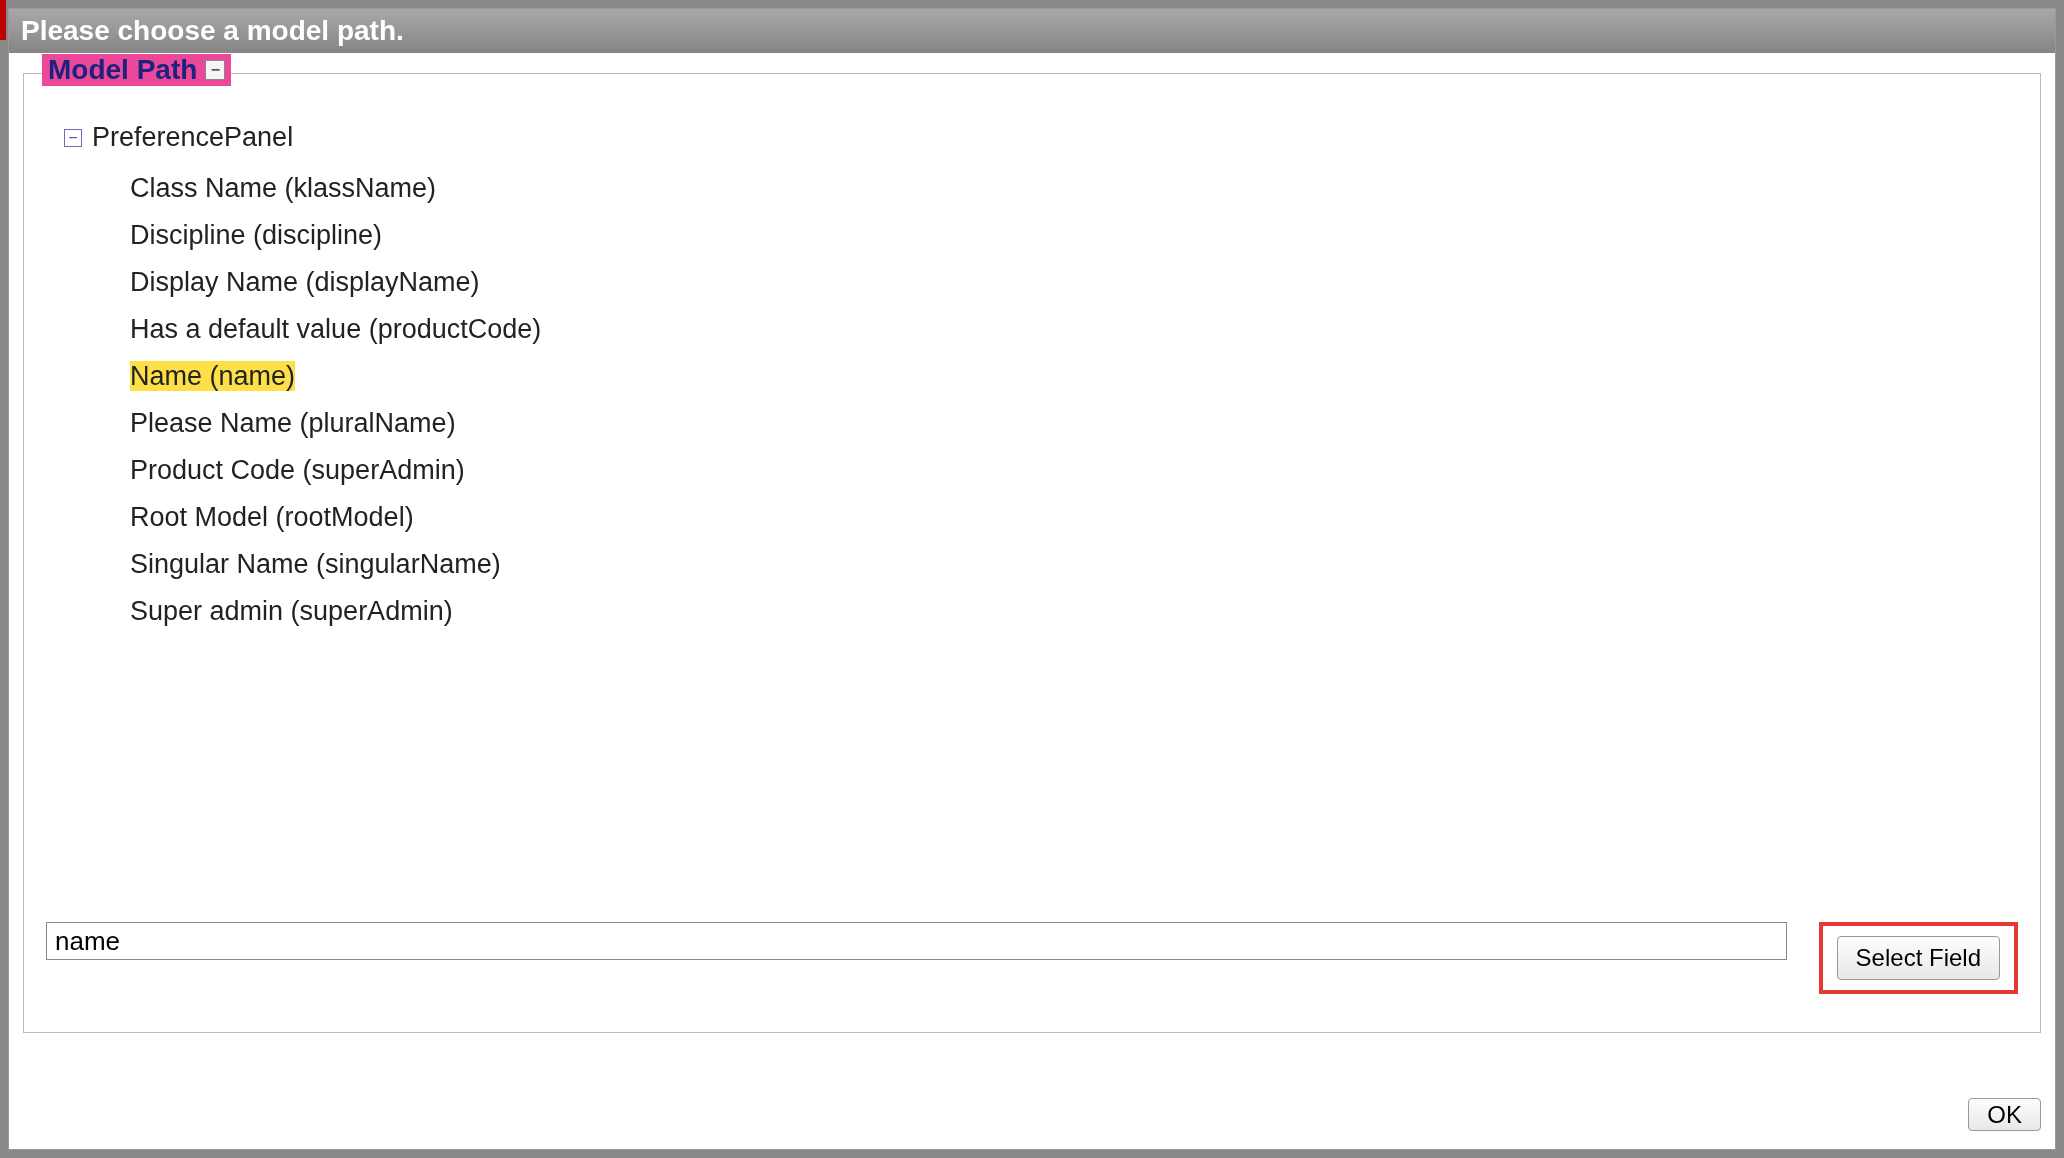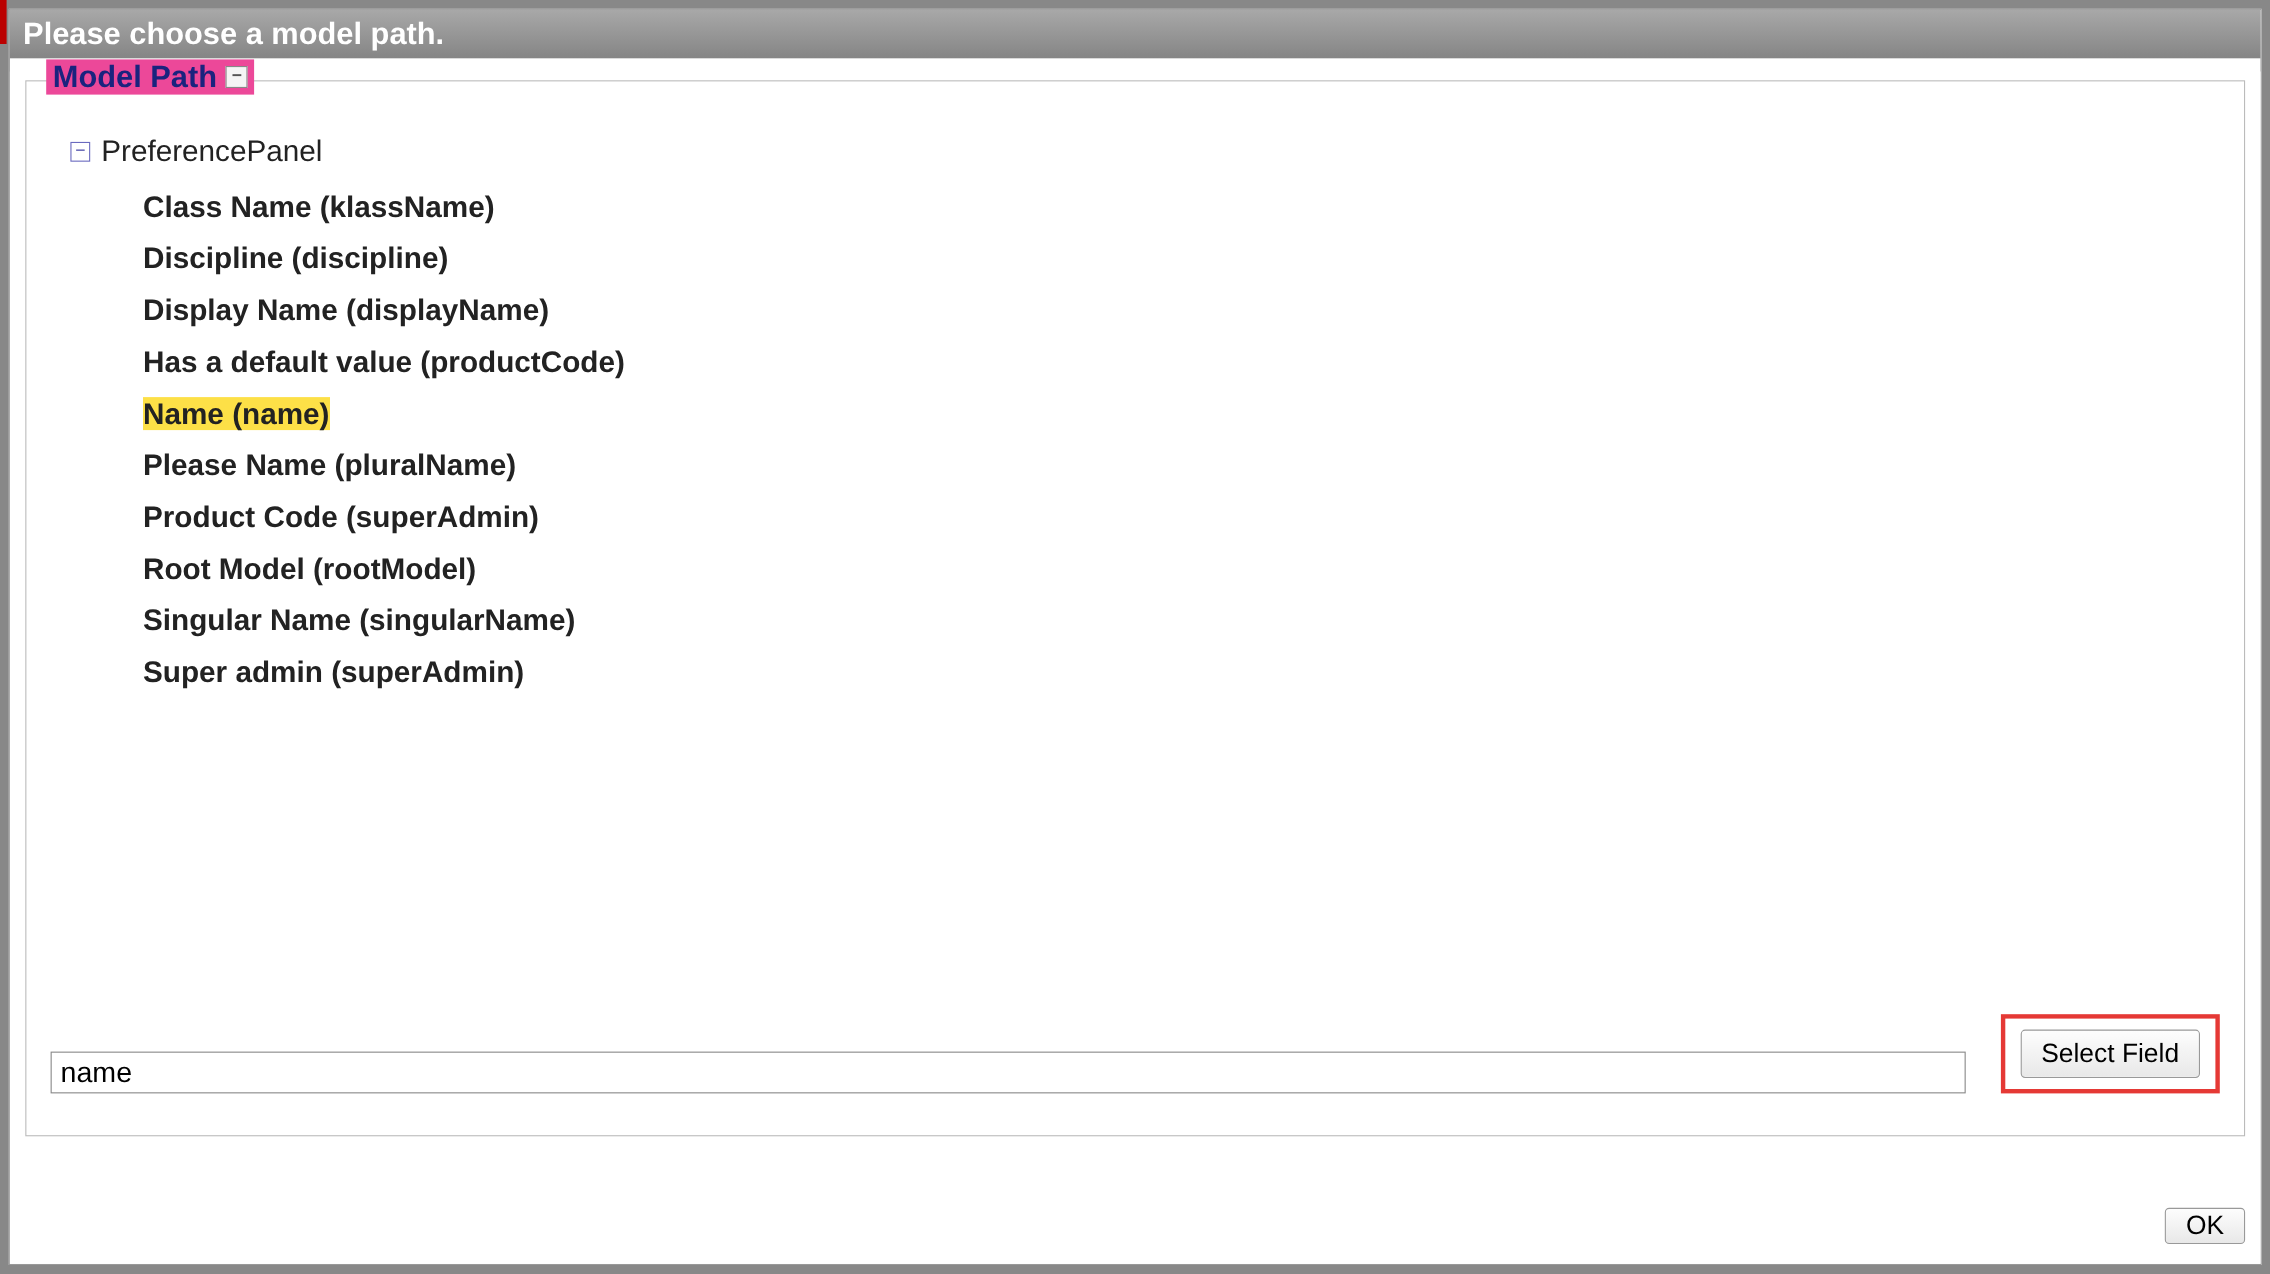--- a/index.html
+++ b/index.html
@@ -100,35 +100,34 @@
     color: #4a4aa8;
     cursor: pointer;
     flex-shrink: 0;
   }
   .tree-children {
     margin-left: 66px;
   }
   .tree-item {
     padding: 8px 0;
     cursor: pointer;
-    font-weight: bold;
   }
   .tree-item .txt {
     display: inline;
   }
   .tree-item.selected .txt {
     background: #fde047;
   }
   .bottom-row {
     position: absolute;
     left: 22px;
     right: 22px;
     bottom: 38px;
     display: flex;
-    align-items: flex-end;
+    align-items: flex-start;
     gap: 20px;
   }
   .path-input {
     flex: 1;
     height: 38px;
     border: 1px solid #888;
     font-size: 26px;
     padding: 2px 8px;
     font-family: inherit;
   }

